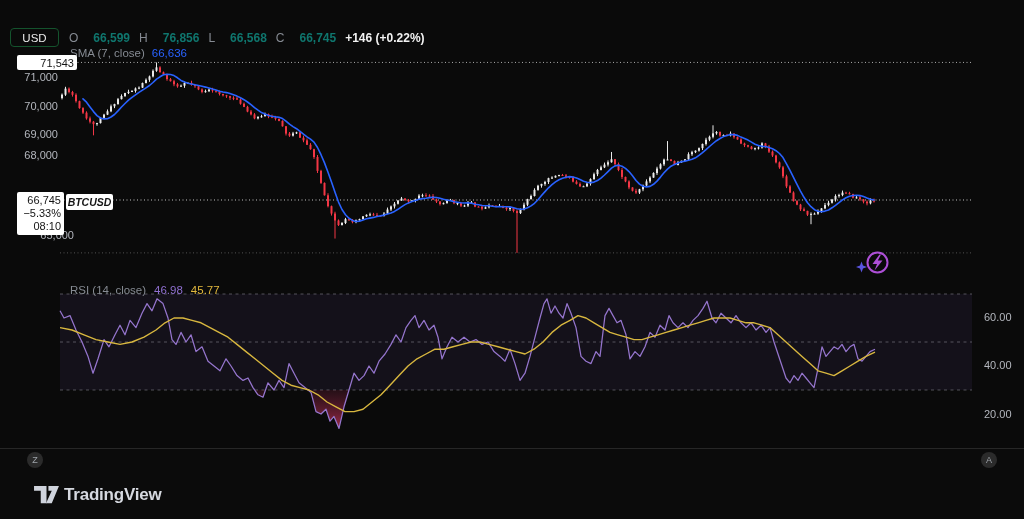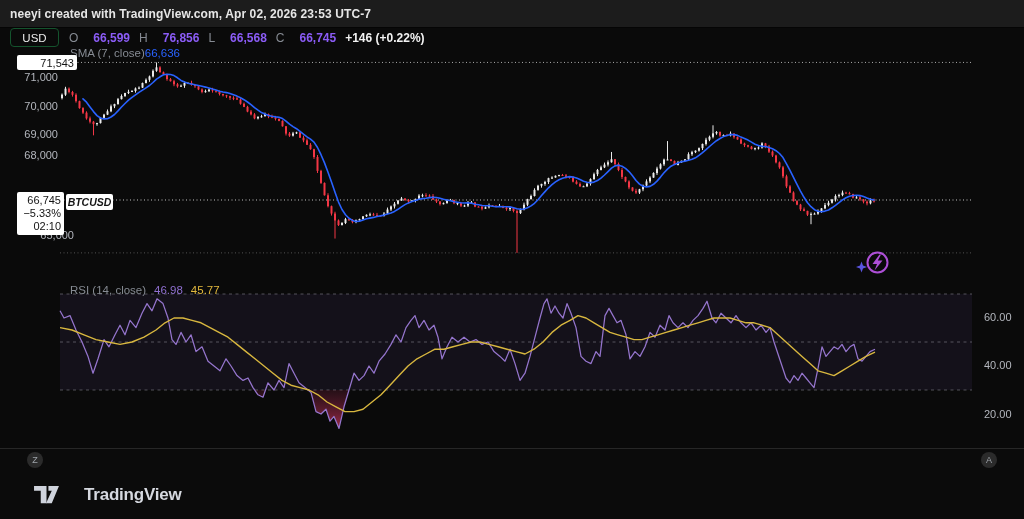--- a/index.html
+++ b/index.html
@@ -11,24 +11,24 @@
   .attr-bar span{margin-left:10px;font-size:12px;font-weight:700;color:#e6e6e6;letter-spacing:.1px;}
   
   .symbol-row{position:absolute;left:0;top:28px;width:1024px;height:19px;display:flex;
               align-items:center;z-index:4;font-size:12px;}
   .usd-btn{margin-left:10px;width:47px;height:17px;border:1px solid #14532d;border-radius:4px;
            color:#ececec;display:flex;align-items:center;justify-content:center;font-size:11.5px;}
   .sym-title{margin-left:12px;color:#cfd3dc;}
   .ohlc{display:flex;margin-left:10px;gap:9px;}
   .ohlc .pair{display:flex;gap:1px;}
   .ohlc .lb{color:#868b93;}
-  .ohlc .vl{color:#8b5cf6;font-weight:700;padding-left:14px;}
+  .ohlc .vl{color:#0f766e;font-weight:700;padding-left:14px;}
   .chg{margin-left:9px;color:#f2f2f2;font-weight:700;}
   
-  .sma-row{position:absolute;left:70px;top:47px;z-index:4;font-size:11.5px;display:flex;}
+  .sma-row{position:absolute;left:70px;top:47px;z-index:4;font-size:11.5px;display:flex;gap:7px;}
   .sma-row .lb{color:#868b93;}
   .sma-row .vl{color:#2962ff;}
   .rsi-row{position:absolute;left:70px;top:284px;z-index:4;font-size:11.5px;display:flex;gap:8px;background:rgba(10,10,10,.0);}
   .rsi-row .lb{color:#868b93;}
   .rsi-row .v1{color:#8f6fd0;}
   .rsi-row .v2{color:#e3b93e;}
   
   .axis-label{position:absolute;font-size:11px;color:#b4b7be;z-index:3;}
   .price-label{left:0;width:58px;text-align:right;}
   .rsi-label{left:984px;text-align:left;}
@@ -43,21 +43,21 @@
   .sym-badge{left:66px;top:194px;width:47px;height:16px;font-size:10.5px;font-weight:700;
              display:flex;align-items:center;justify-content:center;font-style:italic;}
   
   .time-axis{position:absolute;left:0;top:448px;width:1024px;height:22px;background:#0b0b0b;
              border-top:1px solid #272727;z-index:3;}
   .circle-btn{position:absolute;top:3px;width:16px;height:16px;border-radius:50%;background:#2b2b2b;
               color:#9fa4aa;font-size:9px;display:flex;align-items:center;justify-content:center;}
   
   .footer{position:absolute;left:0;top:470px;width:1024px;height:49px;background:#0b0b0b;
           display:flex;align-items:center;z-index:3;}
-  .logo-wrap{display:flex;align-items:center;margin-left:33px;gap:24px;}
+  .logo-wrap{display:flex;align-items:center;margin-left:33px;gap:4px;}
   .logo-text{font-size:17px;font-weight:700;color:#d6d9e0;letter-spacing:-.2px;}
   svg.chart{position:absolute;left:0;top:0;z-index:1;}
 </style>
 </head>
 <body>
 
 <div class="screen">
 
   <svg class="chart" id="chart-svg" width="1024" height="519" viewBox="0 0 1024 519">
       <defs>
@@ -544,23 +544,20 @@
       <polygon points="308,390.0 311,392.4 316,411.6 321,414.0 326,409.2 330,421.2 334,416.4 339,428.4 344,406.8 349,390.0" fill="url(#osg)"></polygon>
       <polyline points="60,310.8 64,318.0 70,315.6 76,330.0 82,342.0 88,356.4 93,373.2 98,358.8 104,339.6 109,346.8 115,334.8 120,325.2 125,334.8 130,320.4 136,327.6 142,313.2 147,303.6 152,310.8 157,298.8 163,303.6 168,318.0 172,339.6 176,344.4 181,332.4 186,342.0 191,334.8 196,351.6 202,346.8 208,361.2 214,366.0 220,370.8 226,358.8 231,366.0 237,375.6 243,380.4 248,378.0 253,387.6 258,394.8 263,397.2 268,382.8 274,390.0 279,380.4 284,387.6 289,363.6 294,373.2 299,382.8 305,387.6 311,392.4 316,411.6 321,414.0 326,409.2 330,421.2 334,416.4 339,428.4 344,406.8 349,390.0 354,373.2 359,380.4 364,375.6 369,366.0 374,373.2 379,361.2 385,354.0 391,344.4 396,334.8 401,342.0 406,327.6 411,320.4 415,315.6 419,327.6 424,320.4 429,330.0 434,325.2 438,337.2 442,358.8 447,346.8 452,337.2 458,342.0 464,337.2 470,342.0 476,339.6 482,344.4 488,342.0 494,351.6 500,356.4 505,361.2 510,349.2 515,363.6 520,380.4 525,373.2 530,356.4 535,337.2 540,318.0 544,303.6 547,298.8 551,313.2 555,306.0 559,313.2 563,318.0 567,303.6 571,313.2 576,327.6 581,356.4 586,361.2 591,363.6 596,351.6 600,356.4 605,315.6 609,308.4 613,315.6 617,322.8 621,320.4 626,334.8 630,358.8 635,351.6 640,356.4 645,346.8 650,332.4 655,337.2 660,325.2 665,330.0 669,315.6 673,322.8 678,327.6 683,322.8 688,327.6 693,320.4 698,315.6 703,308.4 707,301.2 712,318.0 716,322.8 721,313.2 726,318.0 731,322.8 736,315.6 741,322.8 746,327.6 751,322.8 756,330.0 761,325.2 766,332.4 770,327.6 774,342.0 778,354.0 782,366.0 786,378.0 790,382.8 794,375.6 798,380.4 802,373.2 806,378.0 810,382.8 814,387.6 818,368.4 822,346.8 826,356.4 830,351.6 834,346.8 838,349.2 842,344.4 846,351.6 850,346.8 854,344.4 858,358.8 862,361.2 866,356.4 870,351.6 875,349.2" fill="none" stroke="#9575cd" stroke-width="1.25" stroke-linejoin="round"></polyline>
       <polyline points="60,327.6 72,330.0 84,334.8 96,339.6 108,342.0 120,344.4 132,342.0 144,337.2 156,330.0 165,322.8 174,318.0 183,318.0 192,320.4 201,322.8 210,327.6 219,332.4 228,337.2 237,344.4 246,351.6 255,358.8 264,366.0 273,373.2 282,380.4 291,385.2 300,387.6 309,390.0 318,394.8 327,402.0 336,406.8 345,411.6 354,411.6 363,409.2 372,402.0 381,394.8 390,385.2 399,375.6 408,366.0 417,358.8 426,354.0 435,349.2 444,349.2 453,346.8 462,344.4 471,342.0 480,342.0 489,344.4 498,346.8 507,349.2 516,351.6 525,354.0 534,349.2 543,342.0 552,332.4 561,325.2 570,320.4 578,315.6 586,318.0 594,322.8 602,327.6 610,332.4 618,334.8 626,337.2 634,339.6 642,339.6 650,337.2 658,334.8 666,332.4 674,330.0 682,327.6 690,325.2 698,322.8 706,320.4 714,318.0 722,318.0 730,318.0 738,320.4 746,322.8 754,322.8 762,325.2 770,327.6 778,334.8 786,342.0 794,349.2 802,356.4 810,363.6 818,370.8 826,373.2 834,375.6 842,370.8 850,366.0 858,361.2 866,356.4 875,352.1" fill="none" stroke="#d8b73f" stroke-width="1.4" stroke-linejoin="round"></polyline>
       <g>
         <circle cx="877.5" cy="262.5" r="10" fill="none" stroke="#ad4fd6" stroke-width="2"></circle>
         <path d="M879.5 254.5 L872.5 264 H877 L874.5 270.5 L882.5 260.5 H877.8 L881 254.5 Z" fill="#ad4fd6"></path>
         <path d="M861.5 261.5 L863 265.5 L867 267 L863 268.5 L861.5 272.5 L860 268.5 L856 267 L860 265.5 Z" fill="#5a55e0"></path>
       </g>
     </svg>
 
-  <div class="attr-bar">
-    <span>neeyi created with TradingView.com, Apr 02, 2026 23:53 UTC-7</span>
-  </div>
 
   <div class="symbol-row">
     <div class="usd-btn">USD</div>
     <div class="ohlc">
       <span class="pair">
           <span class="lb">O</span>
           <span class="vl">66,599</span>
         </span>
       <span class="pair">
           <span class="lb">H</span>
@@ -586,21 +583,21 @@
   <div class="rsi-row">
     <span class="lb">RSI (14, close)</span>
     <span class="v1">46.98</span>
     <span class="v2">45.77</span>
   </div>
 
   <div class="badge hi-badge">71,543</div>
   <div class="badge px-badge">
     <div>66,745</div>
     <div>−5.33%</div>
-    <div>02:10</div>
+    <div>08:10</div>
   </div>
   <div class="badge sym-badge">BTCUSD</div>
 
   <div id="overlays">
       <div class="axis-label price-label" style="top: 71px;">71,000</div>
       <div class="axis-label price-label" style="top: 100px;">70,000</div>
       <div class="axis-label price-label" style="top: 128px;">69,000</div>
       <div class="axis-label price-label" style="top: 149px;">68,000</div>
       <div class="axis-label price-label" style="top: 185px; margin-top: 6px;">67,000</div>
       <div class="axis-label price-label" style="top: 229px; margin-left: 16px;">65,000</div>

